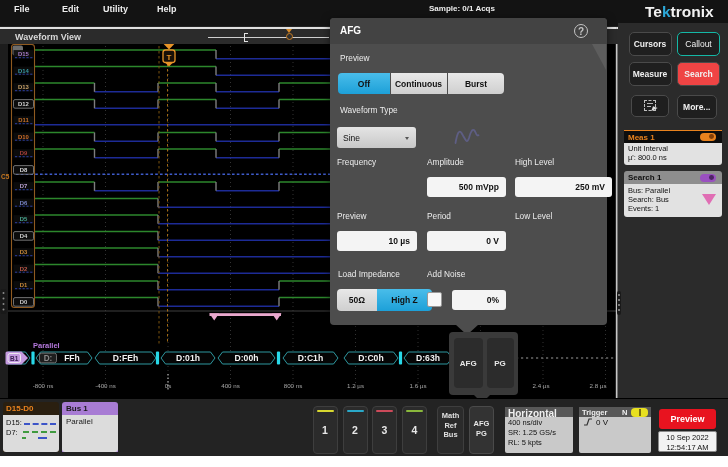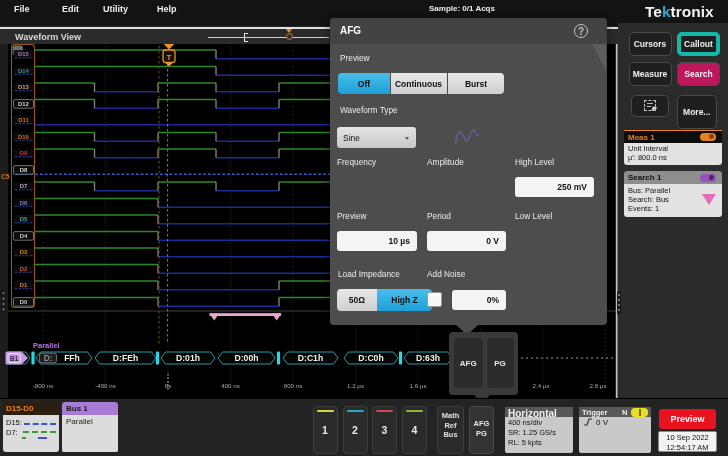--- a/index.html
+++ b/index.html
@@ -213,25 +213,25 @@
       <circle cx="3.5" cy="293.0" r="1" fill="#8a8a8a"></circle>
       <circle cx="3.5" cy="298.5" r="1" fill="#8a8a8a"></circle>
       <circle cx="3.5" cy="304.0" r="1" fill="#8a8a8a"></circle>
       <circle cx="3.5" cy="309.5" r="1" fill="#8a8a8a"></circle>
       <rect x="615.8" y="44" width="1.7" height="354" fill="#c6c6c6"></rect>
     </svg>
 <div class="abs" style="left:618px;top:23px;width:110px;height:433px;background:#2b2b2b;"></div>
 <div class="abs" style="left:617px;top:291px;width:4px;height:24px;background:#1a1a1a;border-radius:2px;"></div>
 <div class="abs" style="left:618px;top:294px;width:2px;height:2px;background:#999;border-radius:50%;box-shadow:0 5px 0 #999,0 10px 0 #999,0 15px 0 #999;"></div>
 <div class="abs" style="left:628.5px;top:32px;width:43px;height:24px;background:#1f1f1f;border:1px solid #4a4a4a;border-radius:5px;color:#f0f0f0;font-size:8.5px;font-weight:bold;display:flex;align-items:center;justify-content:center;">Cursors</div>
-    <div class="abs" style="left:677px;top:32px;width:43px;height:24px;background:#1f1f1f;border:4px solid #14b8a6;border-radius:5px;color:#f0f0f0;font-size:8.5px;font-weight:bold;display:flex;align-items:center;justify-content:center;">Callout</div>
+    <div class="abs" style="left:677px;top:32px;width:43px;height:24px;background:#1f1f1f;border:1px solid #14b8a6;border-radius:5px;color:#f0f0f0;font-size:8.5px;font-weight:normal;display:flex;align-items:center;justify-content:center;">Callout</div>
     <div class="abs" style="left:628.5px;top:62px;width:43px;height:24px;background:#1f1f1f;border:1px solid #4a4a4a;border-radius:5px;color:#f0f0f0;font-size:8.5px;font-weight:bold;display:flex;align-items:center;justify-content:center;">Measure</div>
-    <div class="abs" style="left:677px;top:62px;width:43px;height:24px;background:#be185d;border:1px solid #4a4a4a;border-radius:5px;color:#f0f0f0;font-size:8.5px;font-weight:bold;display:flex;align-items:center;justify-content:center;">Search</div>
+    <div class="abs" style="left:677px;top:62px;width:43px;height:24px;background:#ef4444;border:1px solid #4a4a4a;border-radius:5px;color:#f0f0f0;font-size:8.5px;font-weight:bold;display:flex;align-items:center;justify-content:center;">Search</div>
     <div class="abs" style="left:631px;top:95px;width:38px;height:22px;background:#1f1f1f;border:1px solid #4a4a4a;border-radius:5px;color:#f0f0f0;font-size:8.5px;font-weight:bold;display:flex;align-items:center;justify-content:center;"></div>
-    <div class="abs" style="left:677px;top:95px;width:39.5px;height:34px;background:#1f1f1f;border:1px solid #4a4a4a;border-radius:5px;color:#f0f0f0;font-size:8.5px;font-weight:bold;display:flex;align-items:center;justify-content:center;">More...</div>
+    <div class="abs" style="left:677px;top:95px;width:39.5px;height:24px;background:#1f1f1f;border:1px solid #4a4a4a;border-radius:5px;color:#f0f0f0;font-size:8.5px;font-weight:bold;display:flex;align-items:center;justify-content:center;">More...</div>
 <div class="abs" style="left:644px;top:100px;width:12px;height:11px;border:1px dashed #c0c0c0;"></div>
 <div class="abs" style="left:647px;top:103px;width:6px;height:1px;background:#b8b8b8;"></div>
 <div class="abs" style="left:647px;top:106px;width:4px;height:1px;background:#b8b8b8;"></div>
 <div class="abs" style="left:652px;top:107px;width:0;height:0;border-left:5px solid #e0e0e0;border-bottom:5px solid transparent;transform:rotate(20deg);"></div>
 
 <div class="abs" style="left:624px;top:130px;width:98px;height:12.5px;background:#0d0d0d;border-top:1.5px solid #e8821e;"></div>
 <div class="abs" style="left:628px;top:132.5px;font-size:8px;font-weight:bold;color:#e8821e;">Meas 1</div>
 <div class="abs" style="left:700px;top:133px;width:16px;height:7.5px;background:#e8821e;border-radius:4px;"></div>
 <div class="abs" style="left:709px;top:134.4px;width:4.8px;height:4.8px;background:#833f08;border-radius:50%;"></div>
 <div class="abs" style="left:624px;top:142.5px;width:98px;height:22px;background:#e2e2e2;border-radius:0 0 3px 3px;"></div>
@@ -261,21 +261,22 @@
     <div class="abs" style="left:340px;top:105px;font-size:8.3px;color:#ececec;">Waveform Type</div>
 <div class="abs" style="left:337px;top:127px;width:79px;height:21px;background:linear-gradient(#e4e4e4,#c8c8c8);border-radius:3px;"></div>
 <div class="abs" style="left:343px;top:132.5px;font-size:8.5px;color:#111;">Sine</div>
 <div class="abs" style="left:405px;top:136.5px;width:0;height:0;border-left:2.8px solid transparent;border-right:2.8px solid transparent;border-top:3.8px solid #555;"></div>
 <svg class="abs" style="left:454px;top:126px;" width="27" height="20" viewBox="0 0 27 20">
       <path d="M1.5 17 Q4.2 1.5 7.5 7 Q10.2 11.8 12 14.5 Q13.6 16.5 15 12 Q16.4 6.5 18 4.5 Q20 2.5 21.8 7 Q23 10.2 24.5 9.2" fill="none" stroke="#5e5e84" stroke-width="1.8" stroke-linecap="round"></path>
     </svg>
 <div class="abs" style="left:337px;top:157px;font-size:8.3px;color:#ececec;">Frequency</div>
     <div class="abs" style="left:427px;top:157px;font-size:8.3px;color:#ececec;">Amplitude</div>
     <div class="abs" style="left:515px;top:157px;font-size:8.3px;color:#ececec;">High Level</div>
-    <div class="abs" style="left:515px;top:177px;width:79px;height:20px;background:#f4f4f4;border-radius:3px;color:#111;font-size:8.5px;font-weight:bold;display:flex;align-items:center;justify-content:flex-end;padding-right:7px;">250 mV</div>
+    <div class="abs" style="left:427px;top:177px;width:79px;height:20px;background:#f4f4f4;border-radius:3px;color:#111;font-size:8.5px;font-weight:bold;display:flex;align-items:center;justify-content:flex-end;padding-right:7px;">500 mVpp</div>
+    <div class="abs" style="left:515px;top:177px;width:97px;height:20px;background:#f4f4f4;border-radius:3px;color:#111;font-size:8.5px;font-weight:bold;display:flex;align-items:center;justify-content:flex-end;padding-right:7px;">250 mV</div>
     <div class="abs" style="left:337px;top:211px;font-size:8.3px;color:#ececec;">Preview</div>
     <div class="abs" style="left:427px;top:211px;font-size:8.3px;color:#ececec;">Period</div>
     <div class="abs" style="left:515px;top:211px;font-size:8.3px;color:#ececec;">Low Level</div>
     <div class="abs" style="left:337px;top:231px;width:80px;height:20px;background:#f4f4f4;border-radius:3px;color:#111;font-size:8.5px;font-weight:bold;display:flex;align-items:center;justify-content:flex-end;padding-right:7px;">10 µs</div>
     <div class="abs" style="left:427px;top:231px;width:79px;height:20px;background:#f4f4f4;border-radius:3px;color:#111;font-size:8.5px;font-weight:bold;display:flex;align-items:center;justify-content:flex-end;padding-right:7px;">0 V</div>
     <div class="abs" style="left:338px;top:269px;font-size:8.3px;color:#ececec;">Load Impedance</div>
     <div class="abs" style="left:427px;top:269px;font-size:8.3px;color:#ececec;">Add Noise</div>
     <div class="abs" style="left:337px;top:289px;width:40px;height:22px;background:linear-gradient(#e8e8e8,#cfcfcf);border-radius:4px 0 0 4px;color:#111;font-size:8.5px;font-weight:bold;display:flex;align-items:center;justify-content:center;">50Ω</div>
     <div class="abs" style="left:377px;top:289px;width:55px;height:22px;background:linear-gradient(#49bdea,#1da0d8);border-radius:0 4px 4px 0;color:#111;font-size:8.5px;font-weight:bold;display:flex;align-items:center;justify-content:center;">High Z</div>
     <div class="abs" style="left:427px;top:291.5px;width:15px;height:15px;background:#f8f8f8;border:1px solid #999;border-radius:2px;"></div>

